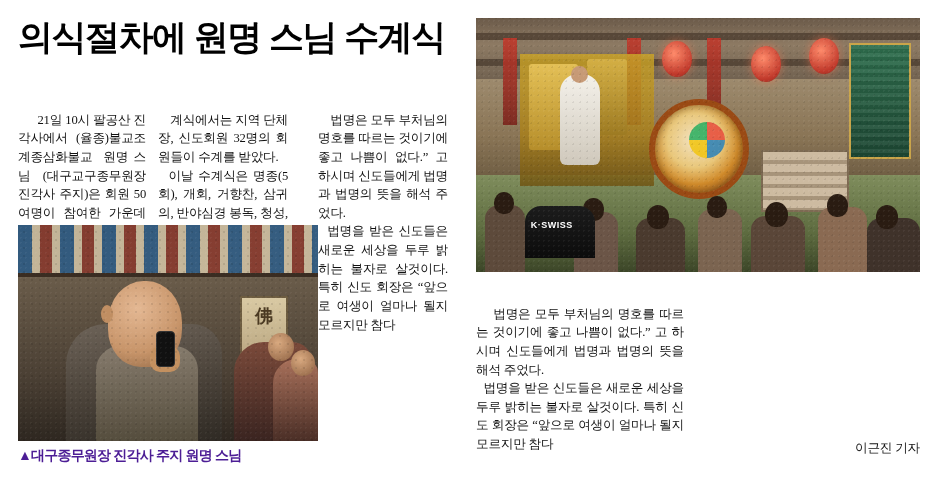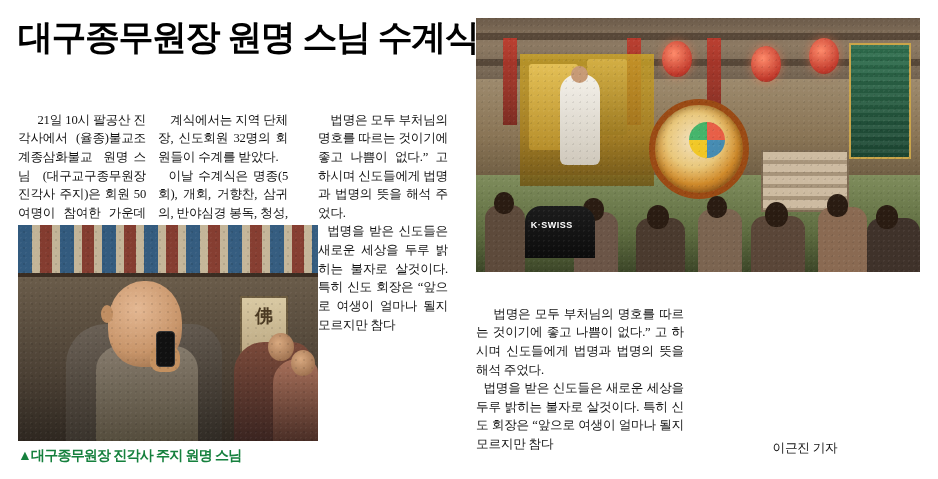--- a/index.html
+++ b/index.html
@@ -51,21 +51,21 @@
   .col2 { left: 158px; top: 92px;  width: 130px; }
   .col3 { left: 318px; top: 92px;  width: 130px; }
   .col4 { left: 476px; top: 286px; width: 208px; }
   .col5 { left: 702px; top: 286px; width: 218px; }
 
   .byline {
     position: absolute;
     right: 18px;
     top: 440px;
     width: 230px;
-    text-align: center;
+    text-align: right;
     font-size: 12.6px;
     letter-spacing: -0.2px;
     color: #111;
   }
 
   
   .photo {
     position: absolute;
     overflow: hidden;
     background: #2a211c;
@@ -84,21 +84,21 @@
   }
   .caption {
     position: absolute;
     left: 18px;
     top: 447px;
     width: 320px;
     font-family: "Liberation Sans", sans-serif;
     font-size: 14px;
     font-weight: bold;
     letter-spacing: -0.8px;
-    color: #15803d;
+    color: #4c1d95;
   }
 
   
   .p1 { position:absolute; inset:0; }
   .p1-ceiling {
     position:absolute; left:0; top:0; width:100%; height:26%;
     background: linear-gradient(180deg,#6b5a49 0%, #8d7a63 40%, #6e5f4e 100%);
   }
   .p1-beam {
     position:absolute; height:7px; background:#4a3b2e; opacity:.75;
@@ -281,21 +281,21 @@
     background-size: 5px 5px, 8px 8px;
     background-position: 0 0, 2px 3px;
     pointer-events:none;
   }
 </style>
 </head>
 <body>
 
 <div id="page">
 
-  <div class="headline">대구종무원장 원명 스님 수계식</div>
+  <div class="headline">의식절차에 원명 스님 수계식</div>
 
   <div class="col col1">
     <span>  21일 10시 팔공산 진각사에서 (율종)불교조계종삼화불교  원명 스님 (대구교구종무원장 진각사 주지)은 회원 50여명이 참여한 가운데 수계법회를 가졌다. 이 날 수</span>
   </div>
 
   <div class="col col2">
     <span>계식에서는 지역 단체장, 신도회원 32명의 회원들이 수계를 받았다.
   이날 수계식은 명종(5회), 개회, 거향찬, 삼귀의, 반야심경 봉독, 청성, 청사, 개도, 참회, 연비, 수계(삼귀의,  오계), 선계상, 사홍선원, 회향의 의식절차에 따라 진행되었으며 32명이 새로이 수계를 받고 오계(五戒)의 계율을 다짐하며  부처님의 자녀로 거듭 태어났다.
   원명 스님은 “</span>
   </div>

